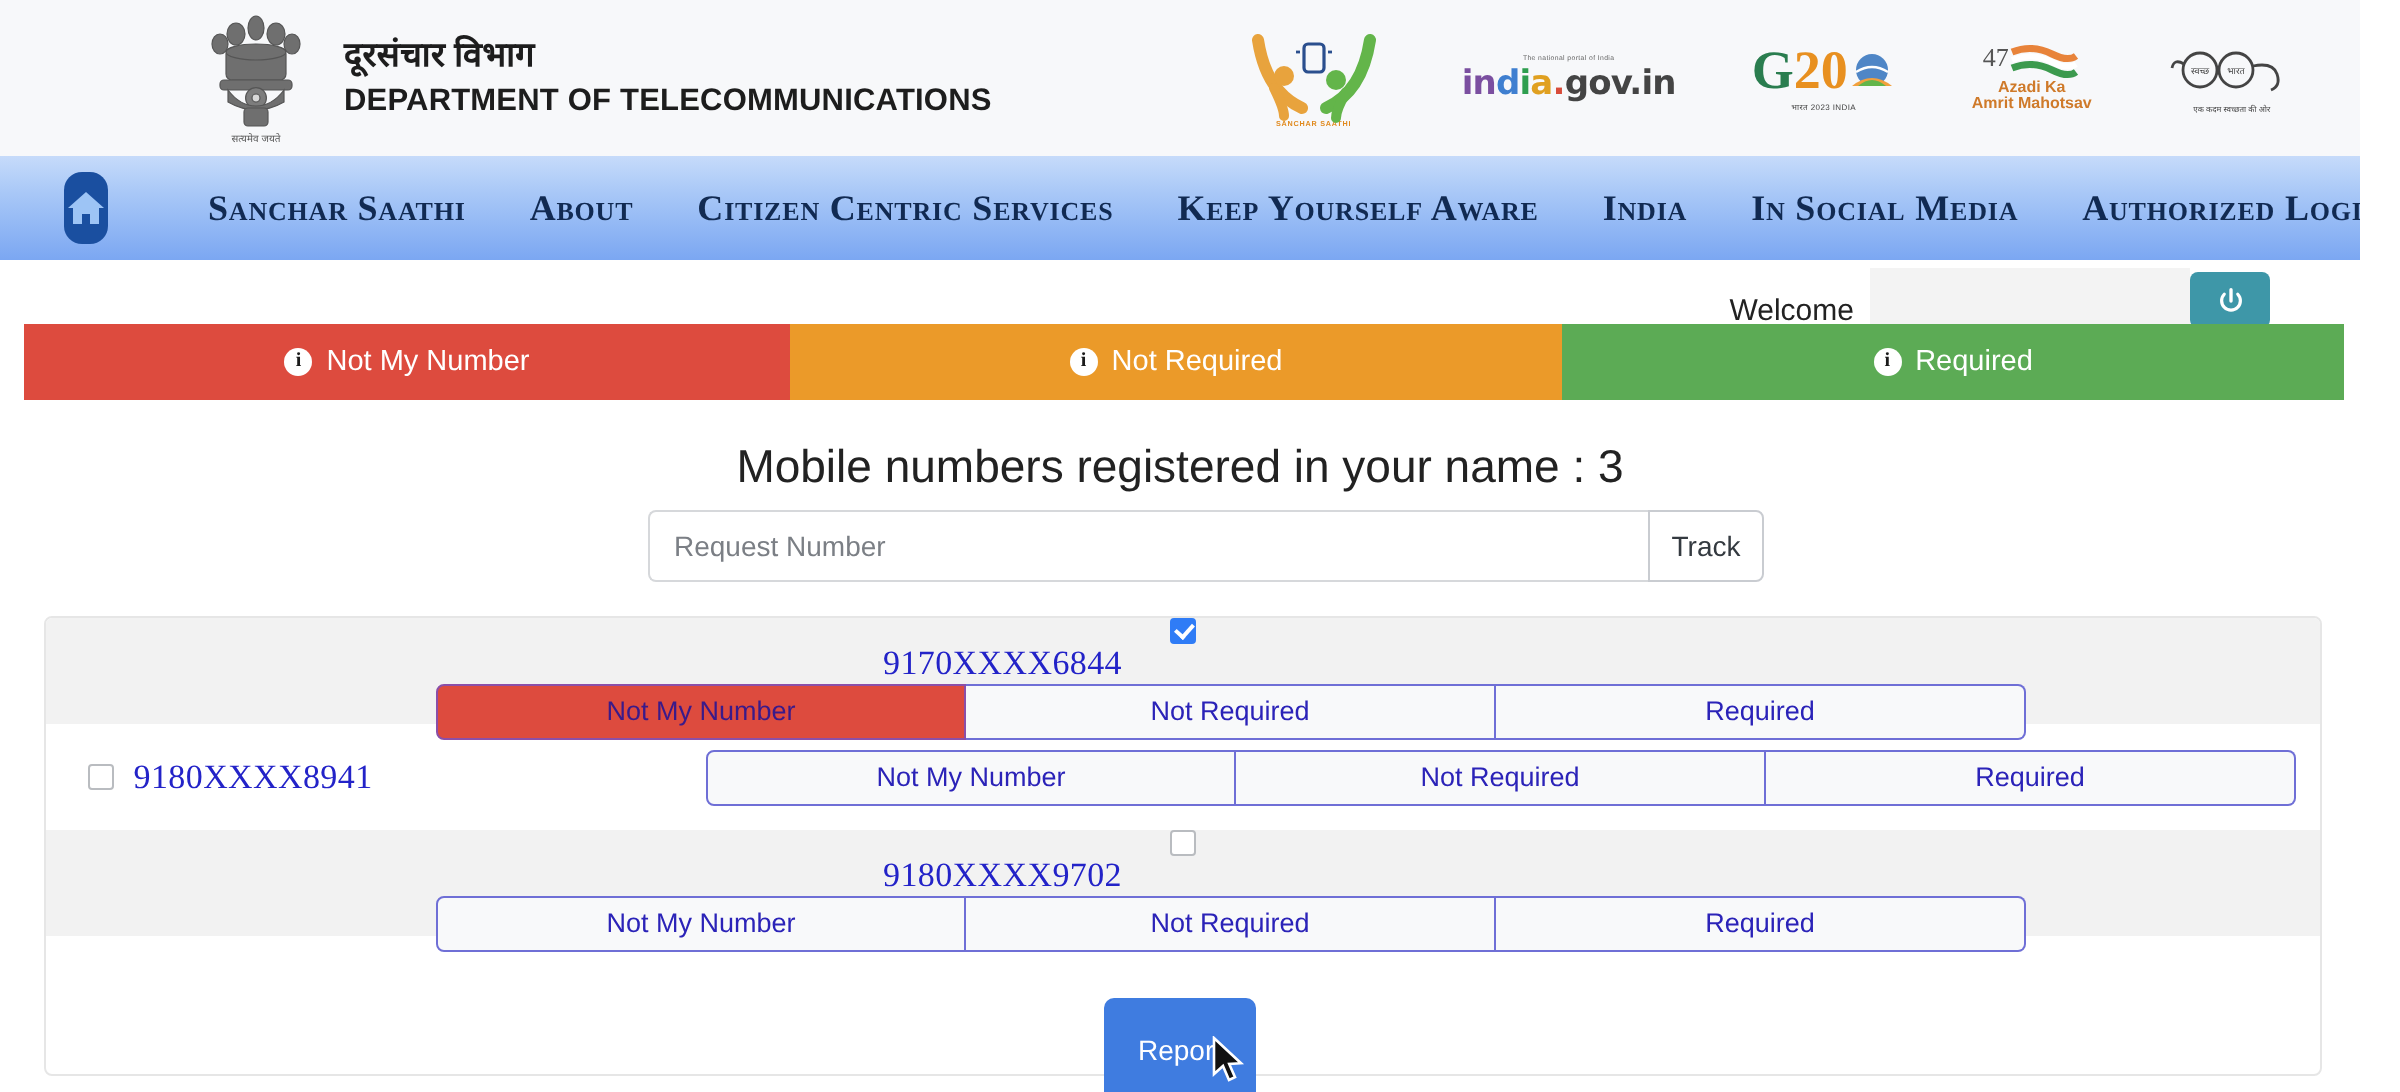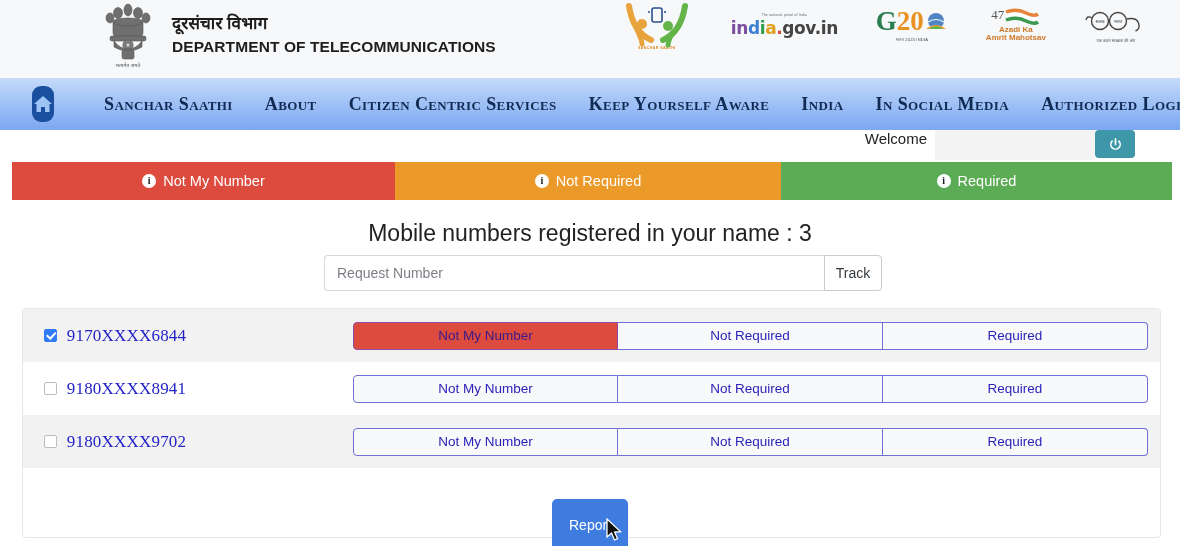--- a/index.html
+++ b/index.html
@@ -8,21 +8,21 @@
     background: #ffffff;
     font-family: "Liberation Sans", sans-serif;
     overflow: hidden;
   }
   .page { position: relative; width: 1200px; height: 546px; background:#fff; }
 
   
   .top-header{
     position:absolute; left:0; top:0; width:1180px; height:78px;
     background:#f7f8fa;
-    display:flex; align-items:flex-start;
+    display:flex; align-items:center;
   }
   .emblem-block{ display:flex; align-items:center; margin-left:100px; }
   .emblem{ width:56px; height:70px; position:relative; }
   .emblem svg{ display:block; }
   .dept-text{ margin-left:16px; }
   .dept-hindi{
     font-family:"Liberation Serif", serif;
     font-size:17px; font-weight:bold; color:#1d1d1d; line-height:1.2;
     letter-spacing:.2px;
   }
@@ -74,21 +74,21 @@
   .nav-item{
     font-variant: small-caps;
     font-family:"Liberation Serif", serif;
     font-size:18px; font-weight:bold; color:#112a52;
     letter-spacing:.4px; padding:0 16px; cursor:pointer; white-space:nowrap;
   }
 
   
   .welcome-row{
     position:absolute; left:0; top:130px; width:1180px; height:34px;
-    background:#ffffff; display:flex; align-items:flex-start; justify-content:flex-end;
+    background:#ffffff; display:flex; align-items:flex-end; justify-content:flex-end;
   }
   .welcome-txt{
     font-size:15px; color:#222; margin-right:0px; padding-right:8px;
   }
   .welcome-fill{ width:160px; height:30px; background:#f3f3f3; }
   .power-btn{
     width:40px; height:28px; background:#3e97a8; border-radius:4px;
     display:flex; align-items:center; justify-content:center; margin-right:45px;
     cursor:pointer;
   }
@@ -138,21 +138,21 @@
 
   
   .table-card{
     position:absolute; left:22px; top:308px; width:1139px; height:230px;
     background:#fff; border:1px solid #e6e6e6; border-radius:4px;
     overflow:hidden;
   }
   .row{
     display:flex; align-items:center; height:53px; padding:0 12px;
   }
-  .row.striped{ background:#f2f2f2; }
+  .row.striped{ background:#f2f2f2;flex-direction:column; }
   .row.plain{ background:#ffffff; }
   .cb-cell{ width:40px; display:flex; justify-content:center; }
   .cbox{
     width:13px; height:13px; border:1px solid #b9bcc0; border-radius:2px;
     background:#fff; cursor:pointer;
   }
   .cbox.checked{
     background:#2f7cf6; border-color:#2f7cf6;
     display:flex; align-items:center; justify-content:center;
   }

